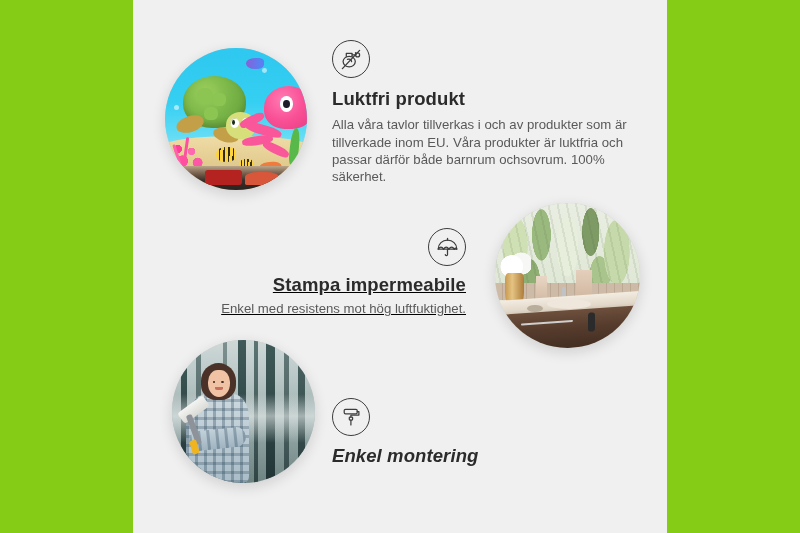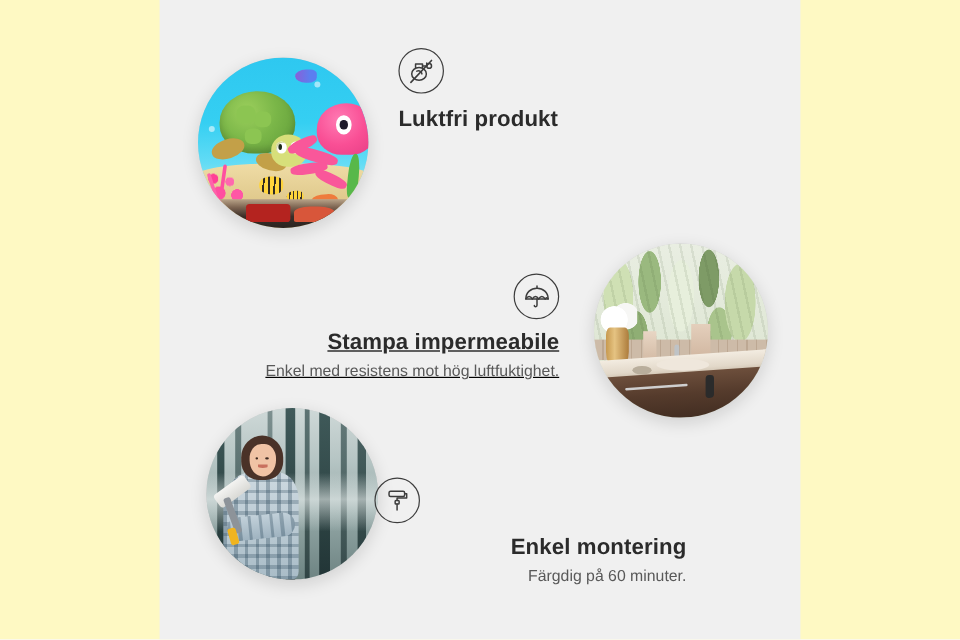--- a/index.html
+++ b/index.html
@@ -1,21 +1,21 @@
 <!DOCTYPE html>
 <html><head>
 <meta charset="utf-8">
 <style>
   html,body{margin:0;padding:0;}
   body{
     width:800px;height:533px;overflow:hidden;background:#ffffff;
     font-family:"Liberation Sans","DejaVu Sans",sans-serif;
     -webkit-font-smoothing:antialiased;
   }
-  .canvas{position:relative;width:800px;height:533px;background:#fef9c3;}
+  .canvas{position:relative;width:800px;height:533px;background:#84cc16;}
 
   
   .panel{
     position:absolute;left:133px;top:0;width:534px;height:533px;
     background:#f0f0f0;
   }
 
   
   .photo{
     position:absolute;border-radius:50%;overflow:hidden;
@@ -300,21 +300,21 @@
   #feature-odourless .icon-circle{margin:0 0 9px 0;}
   #feature-odourless .f-title{margin-bottom:6px;}
 
   
   #feature-waterproof{left:180px;top:228px;width:286px;text-align:right;text-decoration:underline;}
   #feature-waterproof .icon-circle{margin:0 0 7px auto;}
   #feature-waterproof .f-title{margin-bottom:4px;}
   #feature-waterproof .f-desc{text-align:right;}
 
   
-  #feature-easy{left:312px;top:398px;width:260px;text-align:right;}
+  #feature-easy{left:332px;top:398px;width:260px;text-align:left;font-style:italic;}
   #feature-easy .icon-circle{margin:0 0 8px 0;}
   #feature-easy .f-title{margin-bottom:4px;}
 </style>
 </head>
 <body>
 
 <div class="canvas">
 
   <div class="panel"></div>
 
@@ -399,20 +399,21 @@
         <ellipse cx="11.2" cy="15.6" rx="6.1" ry="5.3"></ellipse>
         <path d="M8.3 10.6 L8.3 7.4 L14.1 7.4 L14.1 10.6"></path>
         <path d="M14.1 8.9 L17.6 8.9"></path>
         <circle cx="19.6" cy="8.9" r="2.0"></circle>
         <path d="M17.6 8.9 L17.6 6.6"></path>
         <path d="M9.4 13.3 C11.6 12.5 13.4 13.6 13.6 15.6"></path>
         <path d="M4.4 22.6 L21.6 4.4" stroke-width="1.35"></path>
       </svg>
     </div>
     <p class="f-title">Luktfri produkt</p>
+    <p class="f-desc">Alla våra tavlor tillverkas i och av produkter som är tillverkade inom EU. Våra produkter är luktfria och passar därför både barnrum ochsovrum. 100% säkerhet.</p>
   </div>
 
   <div class="feature" id="feature-waterproof">
     <div class="icon-circle">
       <svg width="25" height="25" viewBox="0 0 25 25" fill="none" stroke="#3d3d3d" stroke-width="1.25" stroke-linecap="round" stroke-linejoin="round">
         <path d="M3.2 14.1 C3.2 8.7 7.4 5.2 12.5 5.2 C17.6 5.2 21.8 8.7 21.8 14.1 Z"></path>
         <path d="M3.2 14.1 C5.0 11.3 6.9 11.3 8.6 14.1"></path>
         <path d="M8.6 14.1 C10.3 11.3 12.2 11.3 13.9 14.1"></path>
         <path d="M13.9 14.1 C15.6 11.3 17.5 11.3 19.3 14.1"></path>
         <path d="M19.3 14.1 C20.1 12.8 21.0 12.6 21.8 14.1"></path>
@@ -427,16 +428,15 @@
   <div class="feature" id="feature-easy">
     <div class="icon-circle">
       <svg width="24" height="24" viewBox="0 0 24 24" fill="none" stroke="#3d3d3d" stroke-width="1.25" stroke-linecap="round" stroke-linejoin="round">
         <rect x="5.2" y="4.3" width="13.0" height="4.5" rx="1.3"></rect>
         <path d="M18.2 6.5 L19.9 6.5 L19.9 10.1 L11.9 10.1 L11.9 12.0"></path>
         <rect x="10.3" y="12.0" width="3.3" height="3.0" rx="0.7"></rect>
         <path d="M11.9 15.0 L11.9 19.9"></path>
       </svg>
     </div>
     <p class="f-title">Enkel montering</p>
-    <p class="f-desc">Färgdig på 60 minuter.</p>
   </div>
 
 </div>
 
 </body></html>

